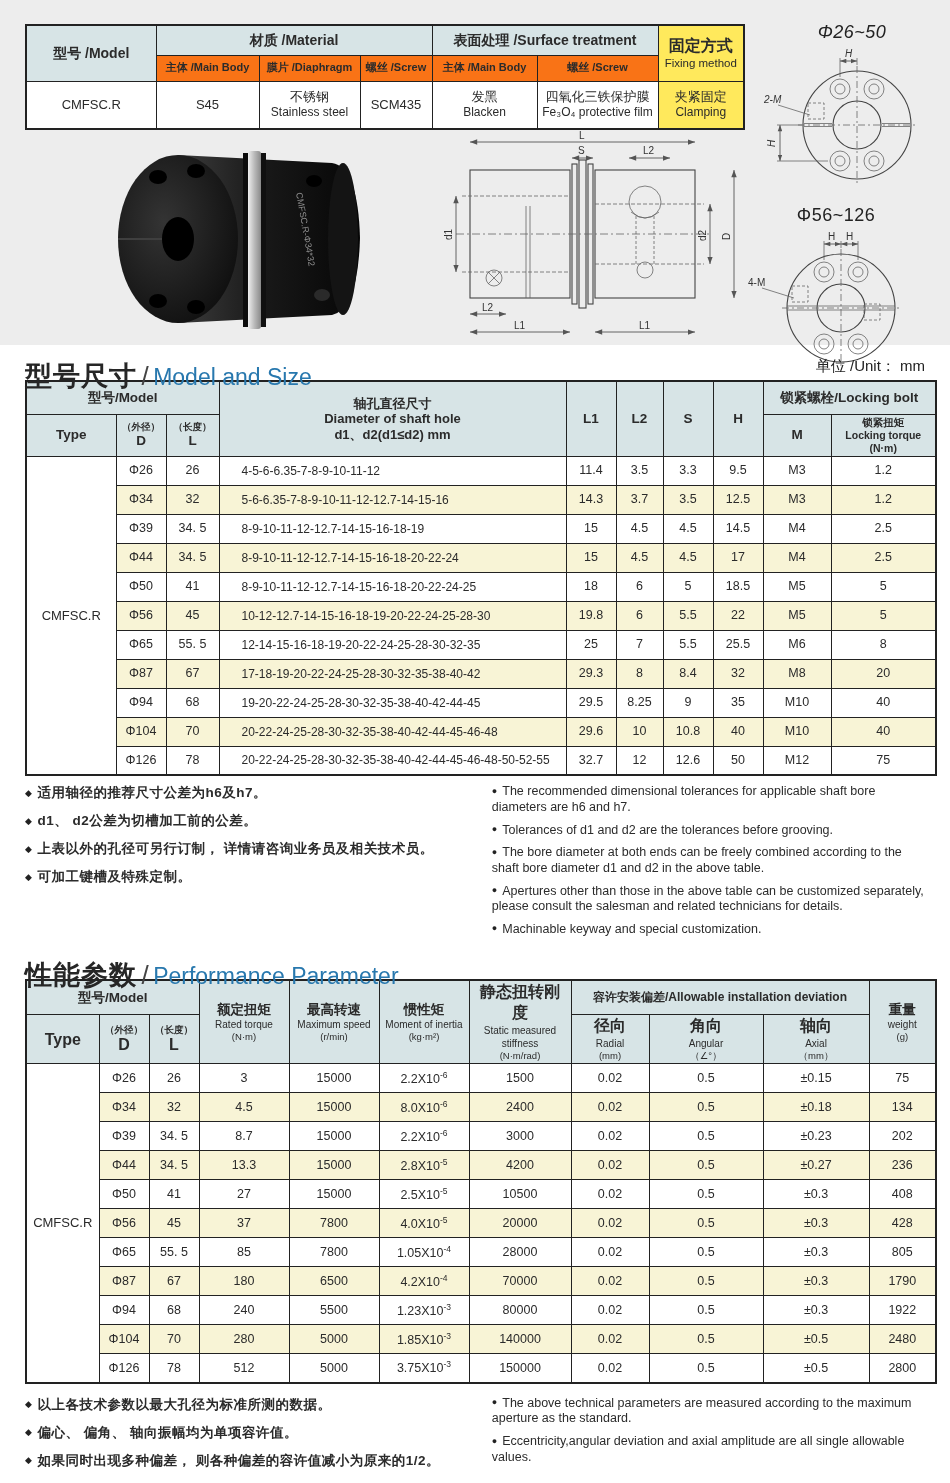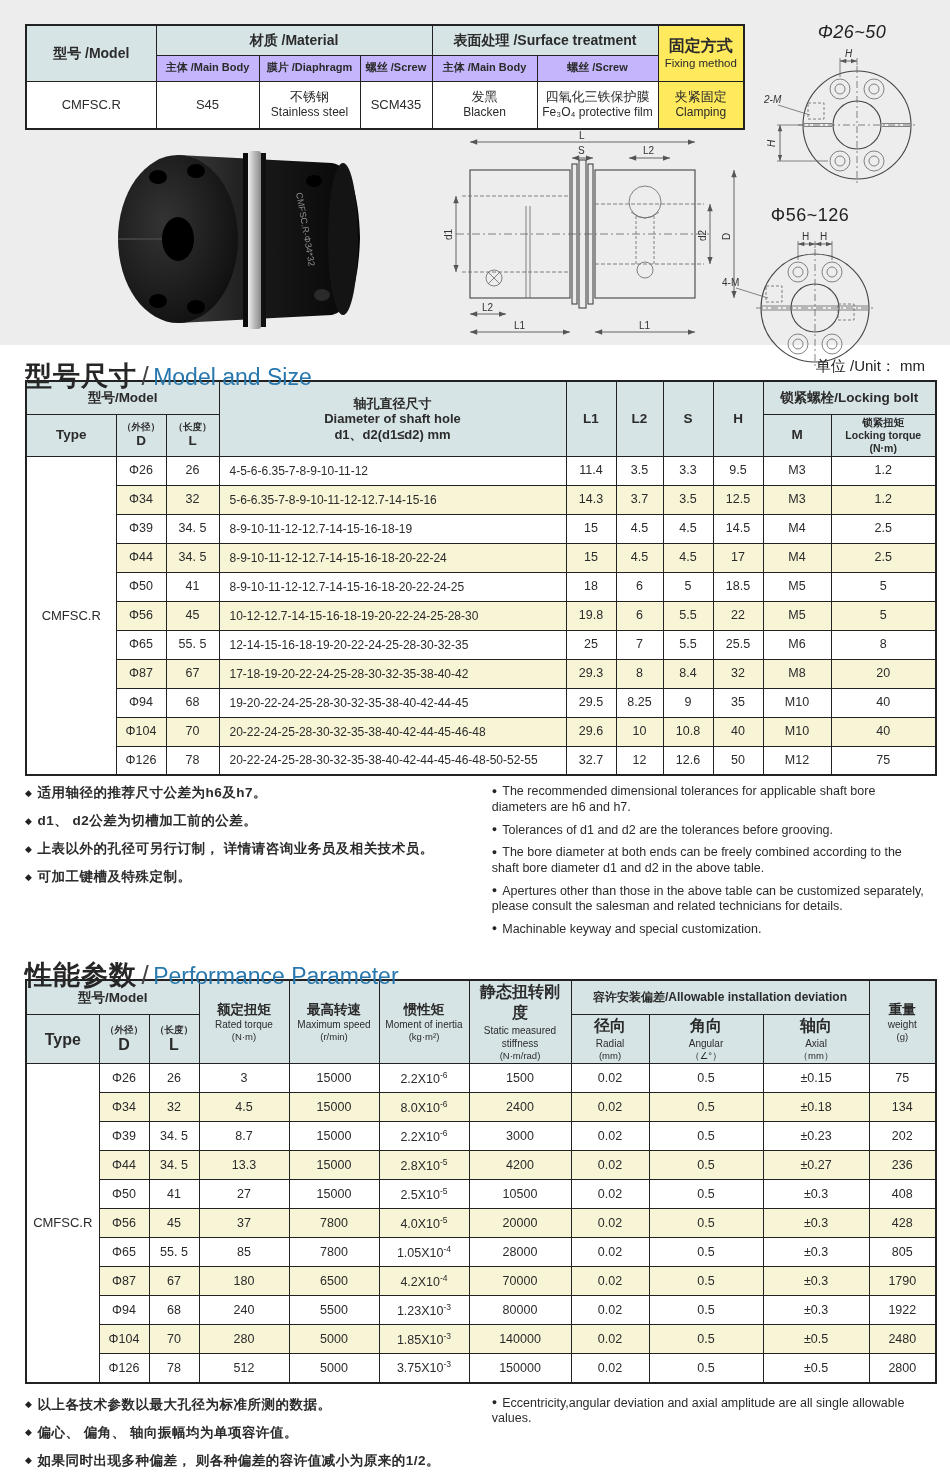--- a/index.html
+++ b/index.html
@@ -14,35 +14,35 @@
   table.spec-table {
     position: absolute; left: 25px; top: 24px; width: 718px;
     border-collapse: collapse; table-layout: fixed; background: #d7e4e6;
     border: 2px solid #222;
   }
   table.spec-table th, table.spec-table td {
     border: 1px solid #222; text-align: center; vertical-align: middle;
     padding: 2px 2px; line-height: 1.25;
   }
   .spec-h1 th { height: 30px; font-size: 14px; font-weight: bold; background: #d7e4e6; }
-  .spec-h2 th { height: 26px; font-size: 11px; font-weight: bold; background: #c4b5fd; }
+  .spec-h2 th { height: 26px; font-size: 11px; font-weight: bold; background: #f97316; }
   .model-th { font-size: 18px; font-weight: bold; }
   th.fixing-th, td.fixing-td { background: #ffe95c !important; }
   .fixing-th .fix-zh { display: block; font-size: 16px; font-weight: bold; }
   .fixing-th .fix-en { display: block; font-size: 11.5px; font-weight: normal; }
   tr.spec-data td { height: 48px; font-size: 13px; background: #fff; }
   tr.spec-data td span { display: block; }
   tr.spec-data td .zh { font-size: 13px; }
   tr.spec-data td .en { font-size: 12px; }
 
   .product-photo { position: absolute; left: 100px; top: 133px; }
   .side-drawing  { position: absolute; left: 438px; top: 128px; }
   .circ-block    { position: absolute; width: 180px; text-align: center; }
   .circ1 { left: 762px; top: 22px; font-style: italic; }
-  .circ2 { left: 720px; top: 205px; }
+  .circ2 { left: 746px; top: 205px; }
   .circ-title { font-size: 18px; color: #222; margin-bottom: 2px; letter-spacing: 0.5px; }
   svg .dim  { stroke: #555; stroke-width: 0.9; fill: none; }
   svg .thin { stroke: #666; stroke-width: 0.8; fill: none; }
   svg .body { stroke: #444; stroke-width: 1.1; fill: none; }
   svg text.lab { font-size: 10px; fill: #333; font-family: "Liberation Sans", sans-serif; }
 
   
   .section-heading { margin: 0 25px; padding-top: 13px; height: 35px; position: relative; }
   .h-zh { font-size: 27px; font-weight: bold; color: #262626; letter-spacing: 1px; }
   .h-slash { font-size: 26px; color: #444; }
@@ -60,21 +60,21 @@
   }
   table.data-table thead th { background: #d7e4e6; font-weight: bold; }
   #size-table tr.gh th { height: 33px; font-size: 13.5px; }
   #size-table tr.sh th { height: 42px; font-size: 13.5px; }
   .sub-small { display: block; font-size: 9.5px; font-weight: bold; }
   .hole-th span { display: block; font-size: 13px; }
   .torque-th span { display: block; font-size: 10.5px; line-height: 1.25; }
   table.data-table tbody td { height: 29px; font-size: 12.5px; background: #fff; }
   table.data-table tbody tr.alt td { background: #f8f4d6; }
   table.data-table tbody td.type-cell { background: #fff !important; font-size: 13px; }
-  table.data-table tbody td.holes { text-align: left; padding-left: 10px; font-size: 12px; }
+  table.data-table tbody td.holes { text-align: left; padding-left: 22px; font-size: 12px; }
   #perf-table tr.gh th { height: 34px; font-size: 13.5px; }
   #perf-table tr.sh th { height: 46px; }
   .th3 span { display: block; line-height: 1.3; }
   .th3 .z { font-size: 13.5px; }
   .th3 .zs { font-size: 16px; }
   .th3 .e { font-size: 10px; font-weight: normal; }
   .th3 .u { font-size: 9.5px; font-weight: normal; }
   td sup { font-size: 8.5px; }
 
   
@@ -729,15 +729,16 @@
     </tbody>
 </table>
 
 <div class="notes notes2">
   <ul class="notes-zh" id="perf-notes-zh">
       <li><span class="bullet">◆</span><span>以上各技术参数以最大孔径为标准所测的数据。</span></li>
       <li><span class="bullet">◆</span><span>偏心、 偏角、 轴向振幅均为单项容许值。</span></li>
       <li><span class="bullet">◆</span><span>如果同时出现多种偏差， 则各种偏差的容许值减小为原来的1/2。</span></li>
     </ul>
   <ul class="notes-en" id="perf-notes-en">
+      <li><span class="bullet">●</span><span>The above technical parameters are measured according to the maximum aperture as the standard.</span></li>
       <li><span class="bullet">●</span><span>Eccentricity,angular deviation and axial amplitude are all single allowable values.</span></li>
     </ul>
 </div>
 
 </body></html>

